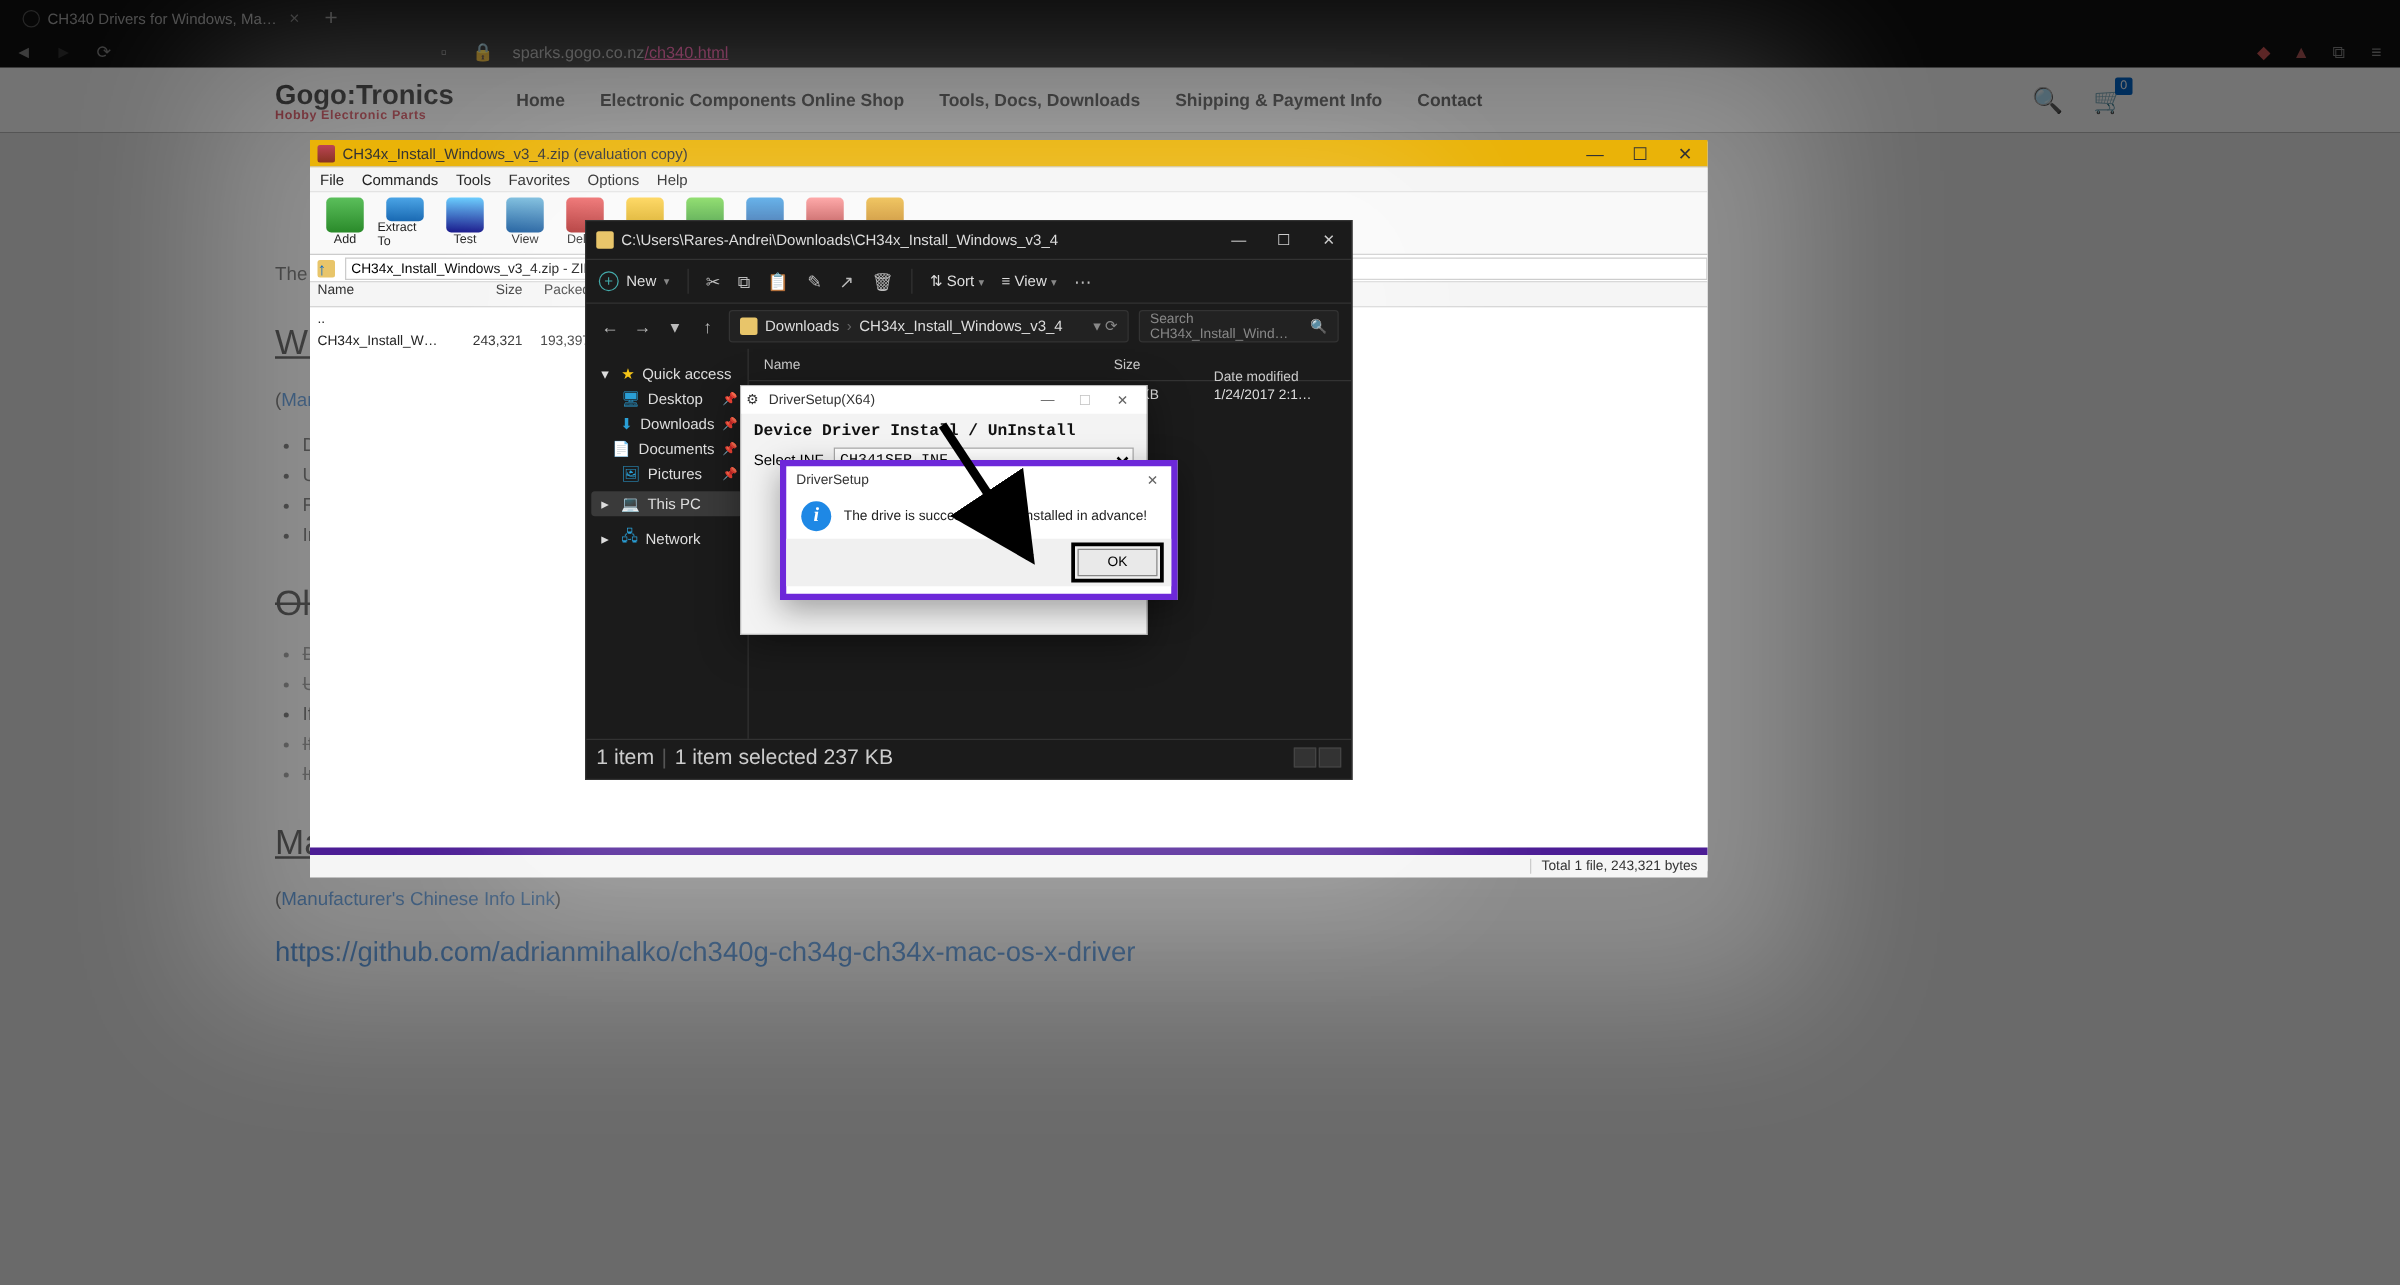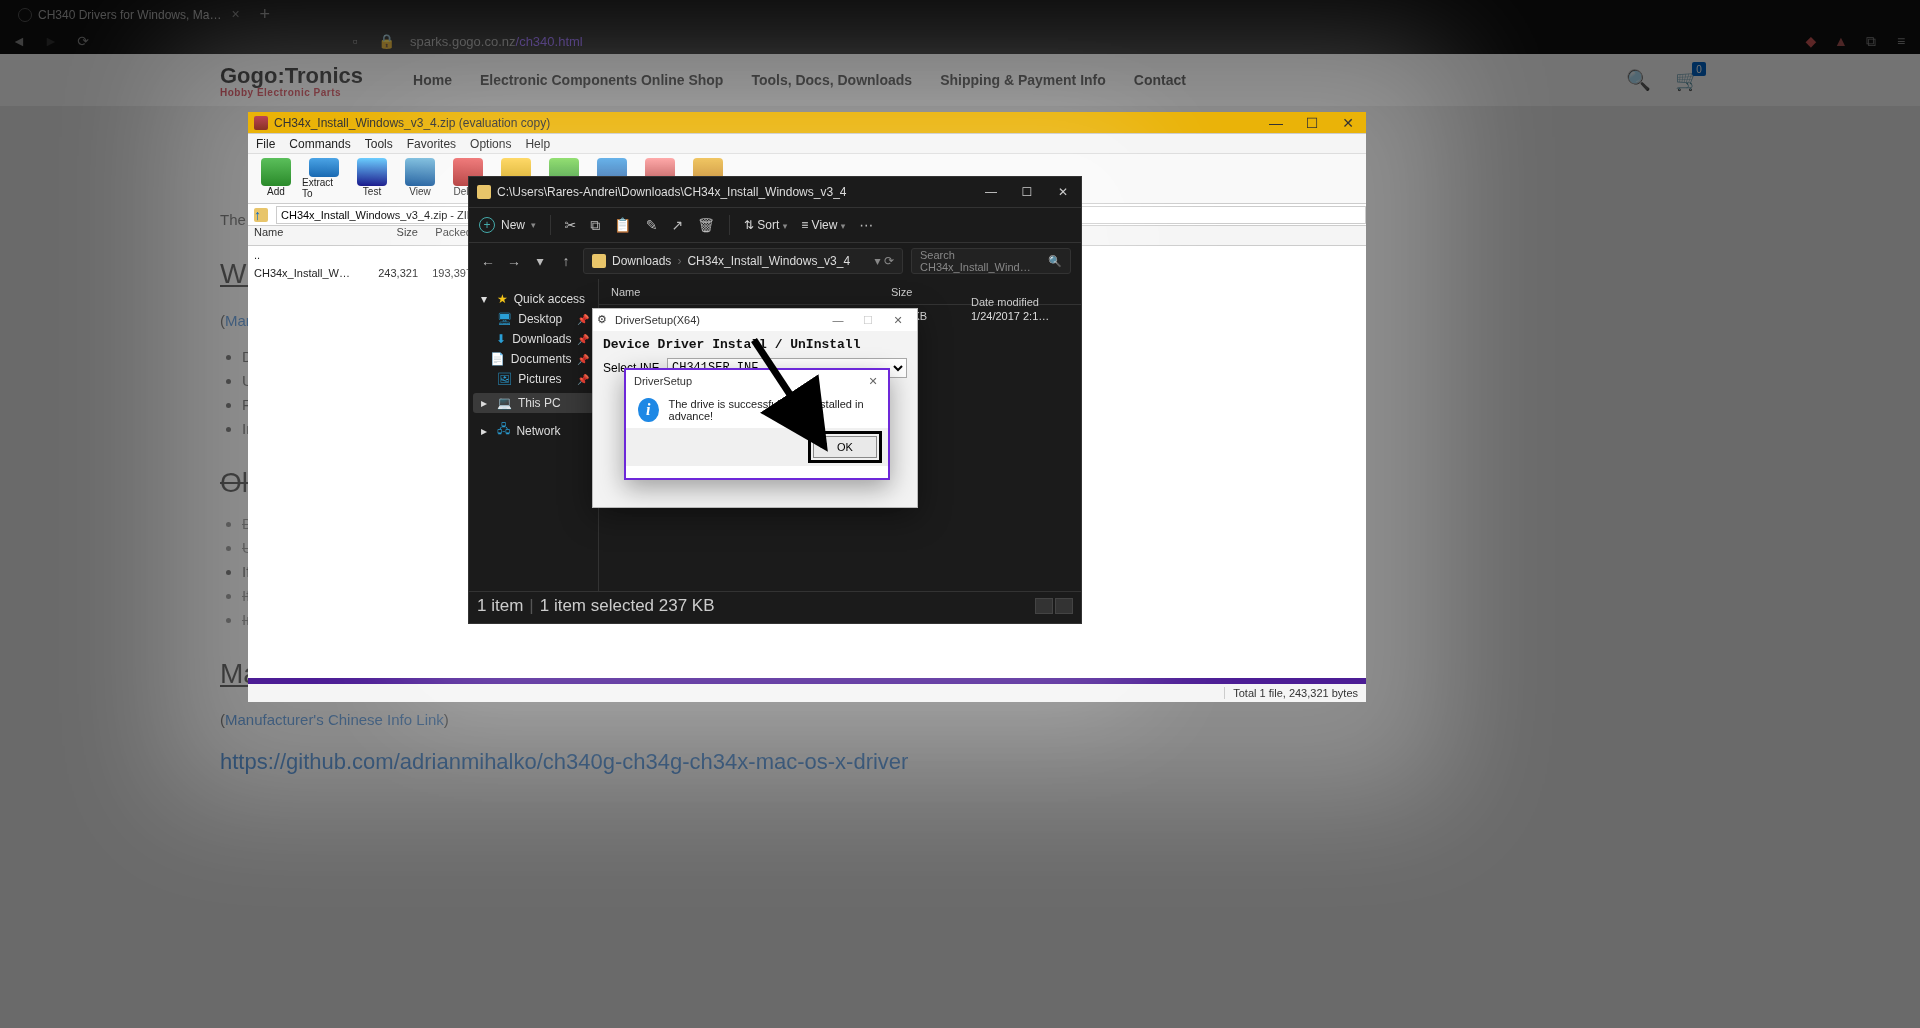--- a/index.html
+++ b/index.html
@@ -10,21 +10,21 @@
 
 .browser-chrome { position:absolute; top:0; left:0; right:0; height:54px; background:#101010; z-index:2; }
 .tab-strip { height:28px; display:flex; align-items:center; padding-left:8px; }
 .tab { display:flex; align-items:flex-end; gap:6px; color:#aaa; font-size:12px; padding:4px 10px; border-radius:6px 6px 0 0; }
 .tab .favicon { width:14px; height:14px; border:1px solid #555; border-radius:50%; }
 .tab .close-x { color:#777; font-size:14px; padding:0 4px; }
 .new-tab { color:#888; font-size:18px; padding:0 6px; }
 .addr-bar { height:26px; display:flex; align-items:center; gap:14px; padding:0 10px; color:#888; font-size:14px; }
 .addr-bar .ico { width:18px; text-align:center; }
 .url { color:#9a9a9a; font-size:13px; }
-.url .dim { color:#8b5cf6; }
+.url .dim { color:#ec4899;text-decoration:underline; }
 .addr-right { margin-left:auto; display:flex; gap:12px; }
 
 
 .site-header { position:absolute; top:54px; left:0; right:0; height:52px; background:#fff; display:flex; align-items:center; padding:0 220px 0 220px; z-index:3; }
 .logo { font-size:22px; font-weight:700; color:#111; }
 .logo .tr { color:#111; }
 .logo-sub { font-size:10px; color:#c23; letter-spacing:.5px; font-weight:600; margin-top:-2px; }
 .nav { display:flex; gap:28px; margin-left:50px; }
 .nav-item { font-size:14px; font-weight:600; color:#222; }
 .hdr-right { margin-left:auto; display:flex; align-items:center; gap:24px; position:relative; }
@@ -101,21 +101,21 @@
 .drv1 { position:absolute; top:308px; left:592px; width:326px; height:200px; background:#f3f3f3; border:1px solid #bbb; z-index:20; box-shadow:0 8px 30px rgba(0,0,0,.4); }
 .drv1-title { height:22px; background:#fff; display:flex; align-items:center; font-size:11px; color:#333; padding:0 4px; }
 .drv1-title .ico { width:14px;height:14px;margin-right:4px; }
 .drv1-title .wbtns { margin-left:auto; display:flex; }
 .drv1-title .wbtns span { width:30px;text-align:center;color:#666; }
 .drv1 .heading { font-family:"Courier New",monospace; font-weight:700; font-size:13px; padding:6px 10px; color:#111; }
 .drv1 .selrow { display:flex; align-items:center; gap:8px; padding:0 10px; font-family:"Courier New",monospace; font-size:12px; }
 .drv1 .selrow select { flex:1; height:20px; font-family:"Courier New",monospace; font-size:12px; border:1px solid #aaa; background:#fff; }
 
 
-.msgbox { position:absolute; top:368px; left:624px; width:266px; height:112px; background:#fff; border:2px solid #6d28d9; z-index:22; box-shadow:0 8px 24px rgba(0,0,0,.35); }
+.msgbox { position:absolute; top:368px; left:624px; width:318px; height:112px; background:#fff; border:5px solid #6d28d9; z-index:22; box-shadow:0 8px 24px rgba(0,0,0,.35); }
 .msgbox .mtitle { height:22px; font-size:11px; color:#333; padding-left:8px; display:flex; align-items:center; }
 .msgbox .mtitle .x { margin-left:auto; width:30px; text-align:center; color:#666; }
 .msgbox .mbody { display:flex; align-items:center; gap:10px; padding:6px 12px; }
 .msgbox .info-i { width:24px;height:24px;border-radius:50%;background:#1e88e5;color:#fff;display:flex;align-items:center;justify-content:center;font-weight:700;font-style:italic;font-family:serif; }
 .msgbox .mtext { font-size:11px; color:#222; }
 .msgbox .mfoot { background:#f0f0f0; height:38px; display:flex; align-items:center; justify-content:flex-end; padding-right:6px; }
 .msgbox .okwrap { border:3px solid #000; padding:2px; }
 .msgbox button { width:64px; height:22px; background:#e9e9e9; border:1px solid #888; font-size:11px; }
 
 

